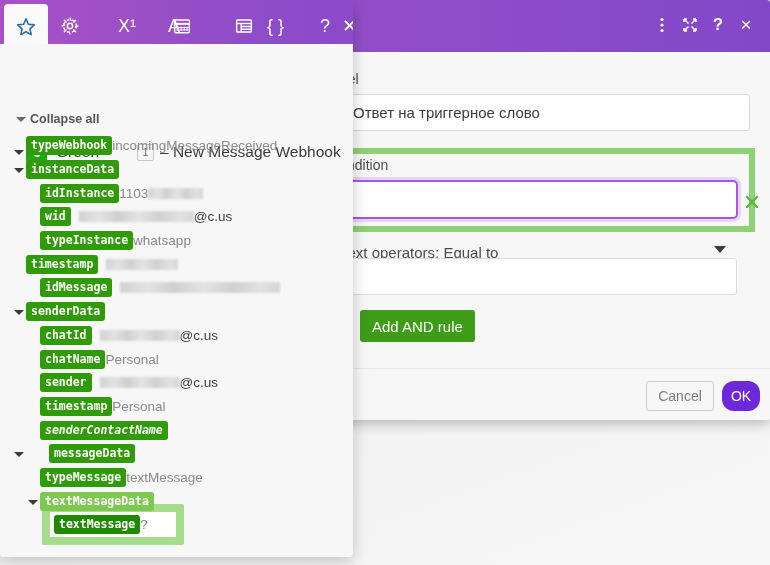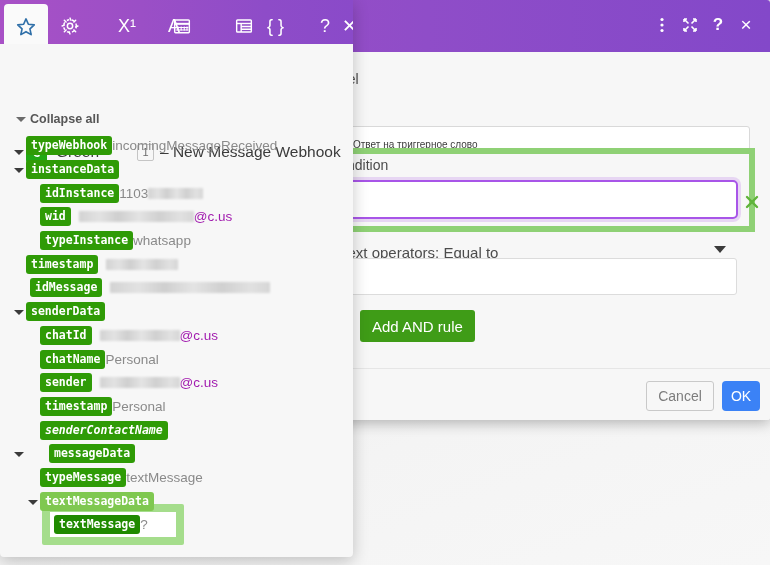--- a/index.html
+++ b/index.html
@@ -57,23 +57,22 @@
   .field-label {
     position:absolute;
     font-size: 14px; color:#4c4c4c;
   }
   #label-label { left: 330px; top: 19px; }
   #label-input {
     position:absolute; left:330px; top:42px;
     width: 410px; height: 37px;
     border: 1px solid #d9d9d9; border-radius: 3px;
     background:#fff; padding: 0 12px;
-    font-size: 10px; color: #3b3b3b;
+    font-size: 15px; color: #3b3b3b;
     font-family:"Liberation Sans", sans-serif;
-    margin-top:32px;
   }
 
   
   #condition-block {
     position:absolute; left: 325px; top: 96px;
     width: 420px; height: 84px;
     border: 6px solid #8fd175;
     background: #f7f7f7;
   }
   #condition-label {
@@ -148,22 +147,22 @@
     position:absolute; left: 636px; top: 12px;
     width: 68px; height: 30px;
     background:#f7f7f7; color:#7d7d7d;
     border: 1px solid #c9c9c9; border-radius: 3px;
     font-size: 14px; font-family:"Liberation Sans", sans-serif;
     cursor:pointer;
   }
   #ok-button {
     position:absolute; left: 712px; top: 12px;
     width: 38px; height: 30px;
-    background:#3b82f6; color:#fff;
-    border: none; border-radius: 4px;
+    background:#6d28d9; color:#fff;
+    border: none; border-radius: 12px;
     font-size: 14px; font-family:"Liberation Sans", sans-serif;
     cursor:pointer;
   }
 
   
   #picker-panel {
     position:absolute; left: 0px; top: 0px;
     width: 353px; height: 557px;
     background:#f7f7f7;
     border-radius: 0 0 4px 4px;
@@ -248,21 +247,21 @@
     font-size: 13.5px; color:#8a8a8a;
     margin-left: 0; vertical-align: middle;
   }
   .redact {
     display:inline-block; vertical-align: middle;
     margin-left: 8px; height: 11px;
     background: linear-gradient(90deg,#d3d3d3 0%,#e2e2e2 18%,#cfcfcf 34%,#e4e4e4 52%,#d0d0d0 70%,#e1e1e1 88%,#d6d6d6 100%);
     filter: blur(1px);
     border-radius: 1px;
   }
-  .inline-txt { font-size:13.5px; color:#a21caf; vertical-align:middle; }
+  .inline-txt { font-size:13.5px; color:#404040; vertical-align:middle; }
 
   
   #root-row { position:absolute; left:0; top:142px; height:22px; }
   #root-icon {
     position:absolute; left: 26px; top: 0px;
     width: 21px; height: 21px; border-radius: 3px;
     background:#21a814;
     color:#fff; font-family:"DejaVu Sans Mono", monospace;
     font-size: 13px; font-weight:bold; text-align:center; line-height:21px;
   }
@@ -421,21 +420,21 @@
         <div class="row" style="top: 71.1px;">
           <div style="position: absolute; left: 40px; top: 0px; white-space: nowrap;"><span class="tag">wid</span><span class="redact" style="width: 115px;"></span><span class="inline-txt">@c.us</span></div>
         </div>
         <div class="row" style="top: 94.8px;">
           <div style="position: absolute; left: 40px; top: 0px; white-space: nowrap;"><span class="tag">typeInstance</span><span class="val">whatsapp</span></div>
         </div>
         <div class="row" style="top: 118.5px;">
           <div style="position: absolute; left: 26px; top: 0px; white-space: nowrap;"><span class="tag">timestamp</span><span class="redact" style="width: 72px;"></span></div>
         </div>
         <div class="row" style="top: 142.2px;">
-          <div style="position: absolute; left: 30px; top: 0px; white-space: nowrap;"><span class="tag">idMessage</span><span class="redact" style="width: 160px;"></span></div>
+          <div style="position: absolute; left: 40px; top: 0px; white-space: nowrap;"><span class="tag">idMessage</span><span class="redact" style="width: 160px;"></span></div>
         </div>
         <div class="row" style="top: 165.9px;">
           <div class="caret" style="left: 14px;"></div>
           <div style="position: absolute; left: 26px; top: 0px; white-space: nowrap;"><span class="tag">senderData</span></div>
         </div>
         <div class="row" style="top: 189.6px;">
           <div style="position: absolute; left: 40px; top: 0px; white-space: nowrap;"><span class="tag">chatId</span><span class="redact" style="width: 80px;"></span><span class="inline-txt">@c.us</span></div>
         </div>
         <div class="row" style="top: 213.3px;">
           <div style="position: absolute; left: 40px; top: 0px; white-space: nowrap;"><span class="tag">chatName</span><span class="val">Personal</span></div>

